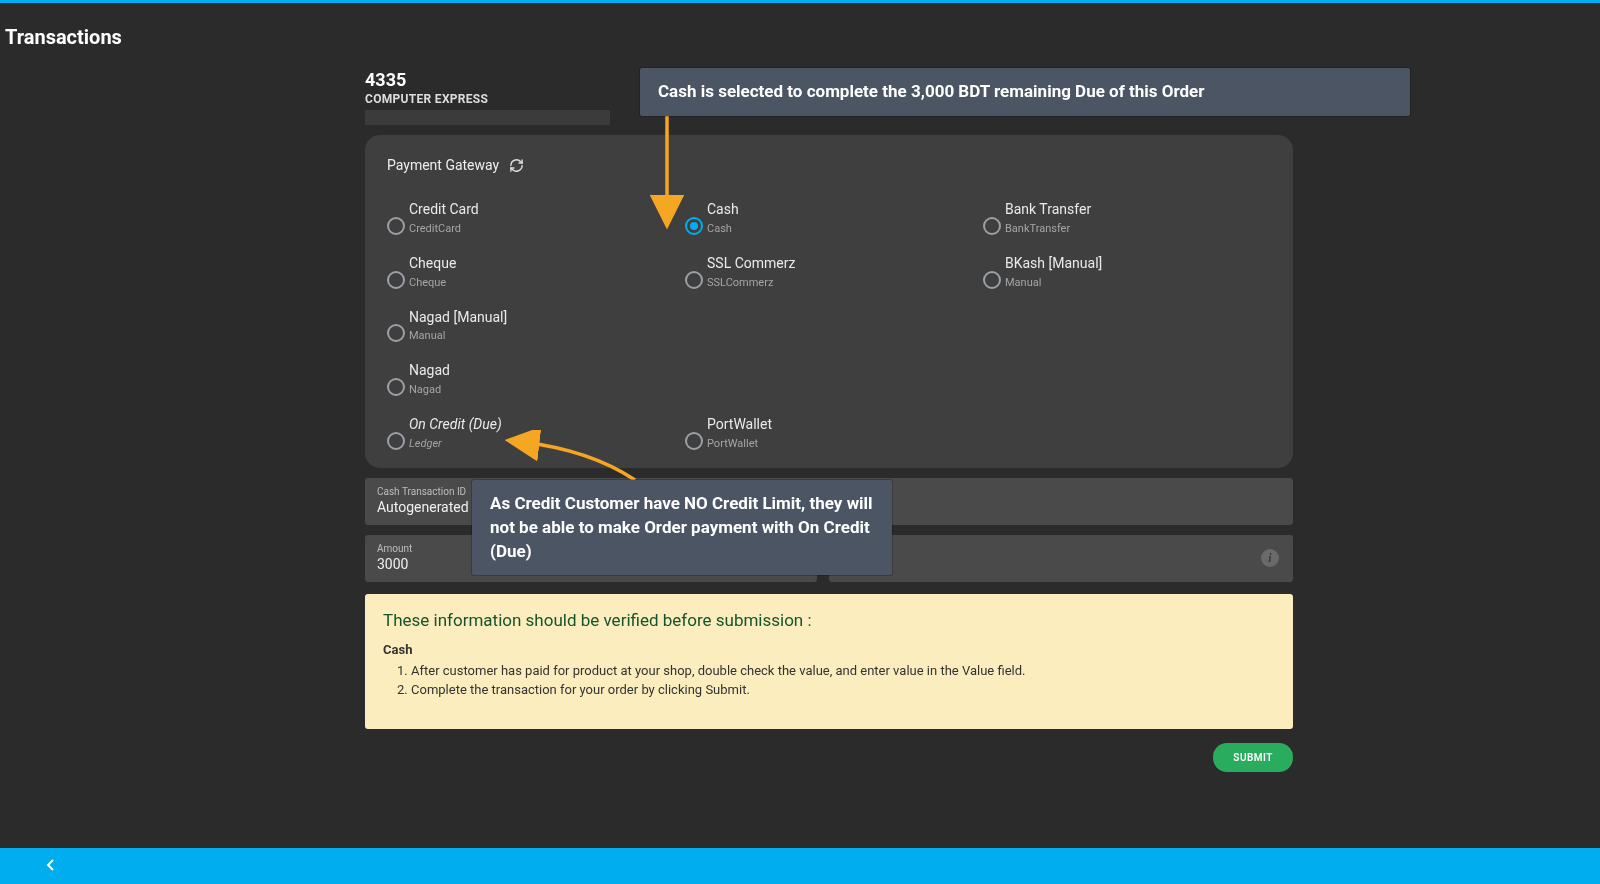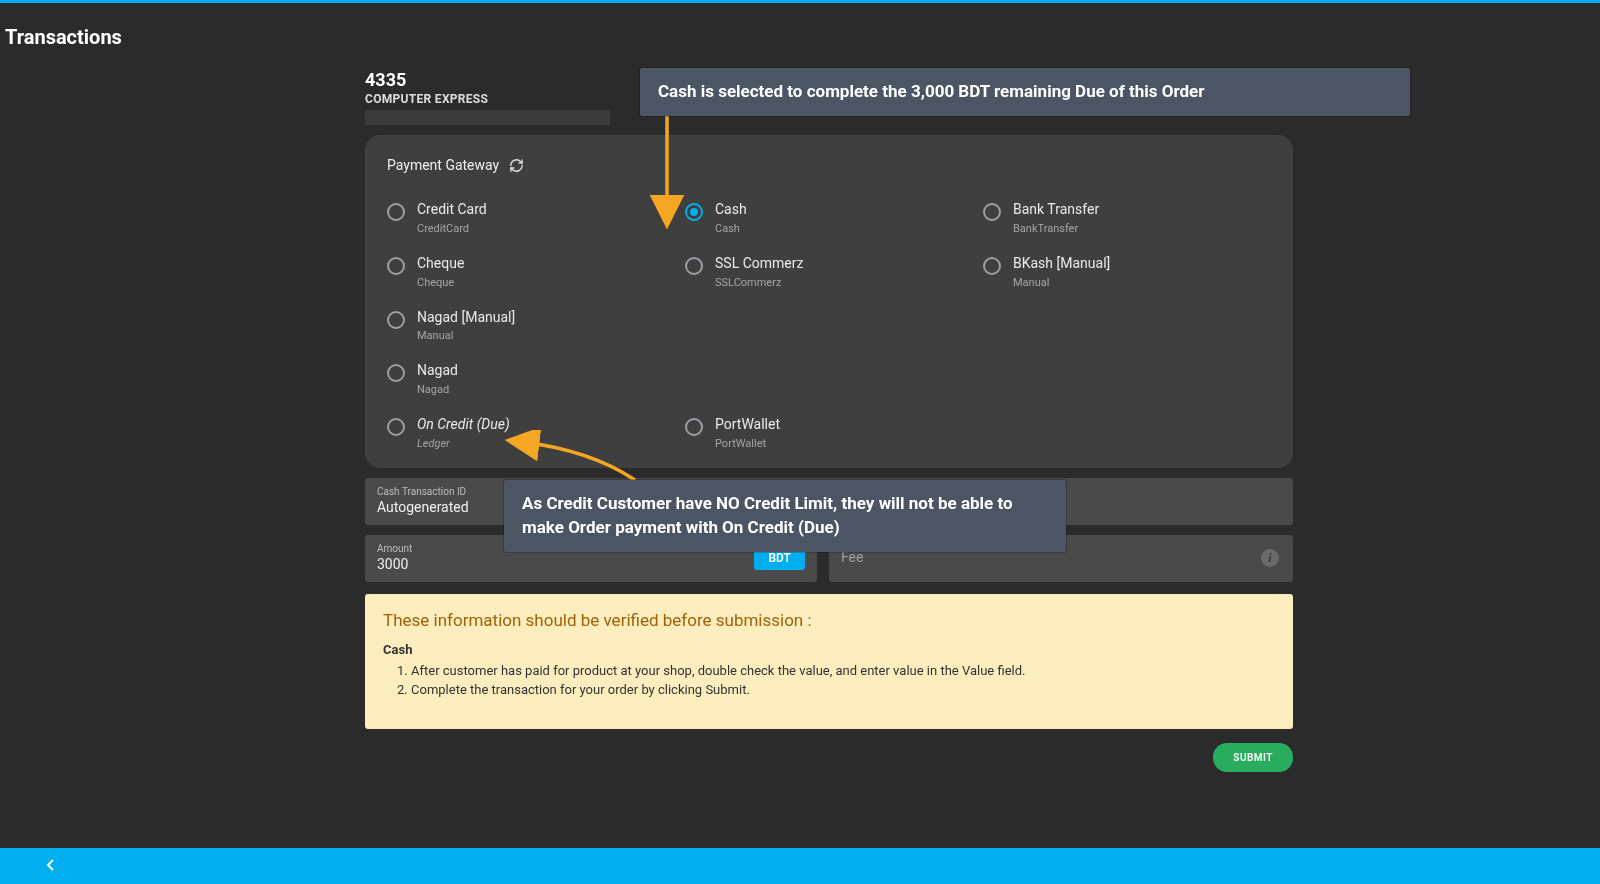--- a/index.html
+++ b/index.html
@@ -75,22 +75,22 @@
   .refresh-icon svg { display:block; }
 
   .radio-grid {
     display: grid;
     grid-template-columns: 1fr 1fr 1fr;
     column-gap: 10px;
     row-gap: 20px;
   }
   .radio-row {
     display: flex;
-    align-items: flex-start;
-    gap: 12px;
+    align-items: flex-end;
+    gap: 4px;
     cursor: pointer;
   }
   .radio-circle {
     width: 18px;
     height: 18px;
     border: 2px solid #9aa0a6;
     border-radius: 50%;
     flex-shrink: 0;
     margin-top: 2px;
     position: relative;
@@ -183,21 +183,21 @@
 
   .verify-panel {
     background: #fbedbd;
     color: #333;
     border-radius: 3px;
     padding: 16px 18px 28px 18px;
     margin-top: 12px;
   }
   .verify-title {
     font-size: 17px;
-    color: #a16207;
+    color: #14532d;
     margin-bottom: 12px;
   }
   .verify-sub {
     font-size: 13px;
     font-weight: 700;
     color: #333;
     margin-bottom: 6px;
   }
   .verify-panel ol {
     margin-left: 28px;
@@ -248,21 +248,21 @@
     color: #fff;
     font-weight: 700;
     font-size: 17px;
     padding: 12px 18px;
     border-radius: 2px;
     line-height: 1.4;
     z-index: 50;
     box-shadow: 0 0 0 1px rgba(0,0,0,0.2);
   }
   .callout1 { top: 68px; left: 640px; width: 770px; }
-  .callout2 { top: 480px; left: 504px; width: 562px; }
+  .callout2 { top: 480px; left: 472px; width: 420px; }
 
   .arrow-svg {
     position: absolute;
     z-index: 49;
     pointer-events: none;
   }
 </style>
 </head>
 <body>
 

